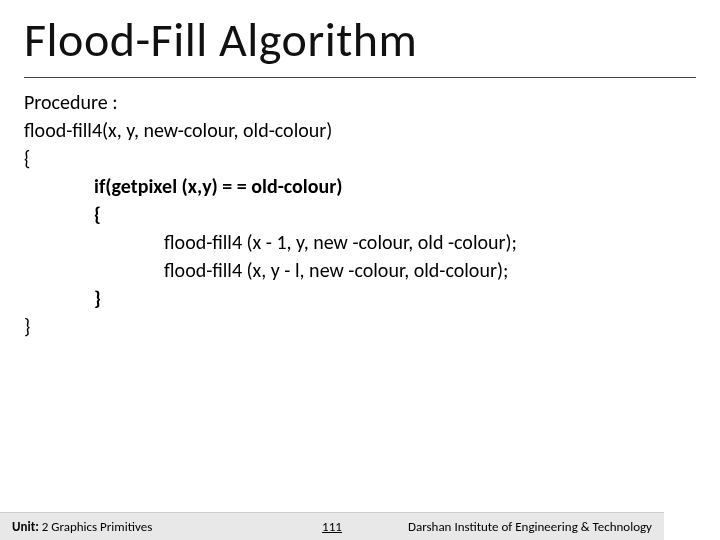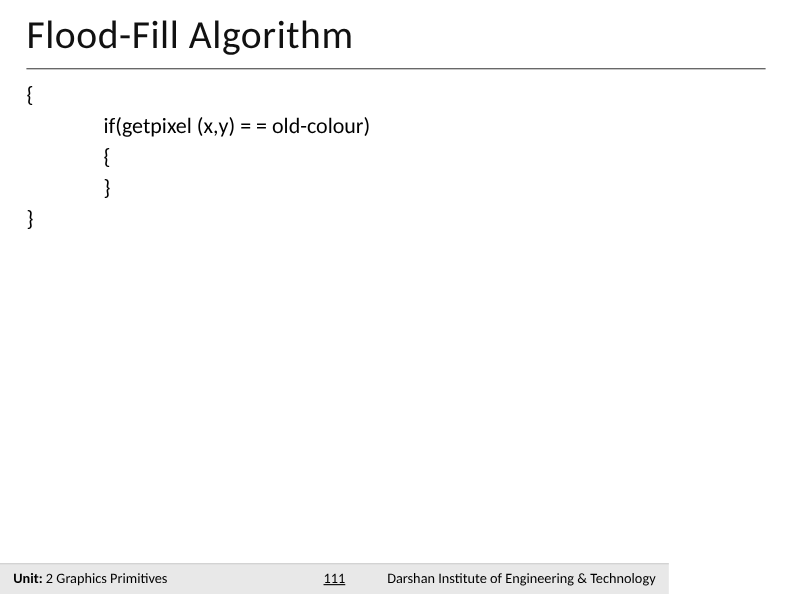--- a/index.html
+++ b/index.html
@@ -10,41 +10,41 @@
     color: #000;
     position: relative;
   }
   .slide {
     width: 720px;
     height: 540px;
     padding: 10px 24px 0 24px;
     position: relative;
   }
   .title {
-    font-size: 36px;
+    font-size: 48px;
     font-weight: 400;
     color: #111;
     padding-bottom: 8px;
     border-bottom: 1px solid #444;
     letter-spacing: 0.5px;
   }
   .body {
     margin-top: 10px;
     font-size: 20px;
     line-height: 1.4;
     color: #000;
   }
   .line { display: block; }
-  .indent1 { padding-left: 70px; }
+  .indent1 { padding-left: 70px; font-weight: bold; }
   .indent2 { padding-left: 140px; }
   .footer {
     position: absolute;
     left: 0;
     bottom: 0;
-    width: 608px;
+    width: 664px;
     height: 28px;
     background: #e8e8e8;
     color: #000;
     font-size: 13px;
     display: flex;
     align-items: center;
     padding: 0 12px;
     border-top: 1px solid #ccc;
   }
   .footer .unit-label { font-weight: 700; }
@@ -59,23 +59,27 @@
     text-align: right;
   }
 </style>
 </head>
 <body>
 
 <div class="slide">
   <h1 class="title">Flood-Fill Algorithm</h1>
 
   <div class="body">
+    <span class="line">Procedure :</span>
+    <span class="line">flood-fill4(x, y, new-colour, old-colour)</span>
     <span class="line">{</span>
     <span class="line indent1">if(getpixel (x,y) = = old-colour)</span>
     <span class="line indent1">{</span>
+    <span class="line indent2">flood-fill4 (x - 1, y, new -colour, old -colour);</span>
+    <span class="line indent2">flood-fill4 (x, y - l, new -colour, old-colour);</span>
     <span class="line indent1">}</span>
     <span class="line">}</span>
   </div>
 
   <div class="footer">
     <span>
       <span class="unit-label">Unit: </span><span>2 Graphics Primitives</span>
     </span>
     <span class="page">111</span>
     <span class="inst">Darshan Institute of Engineering &amp; Technology</span>

